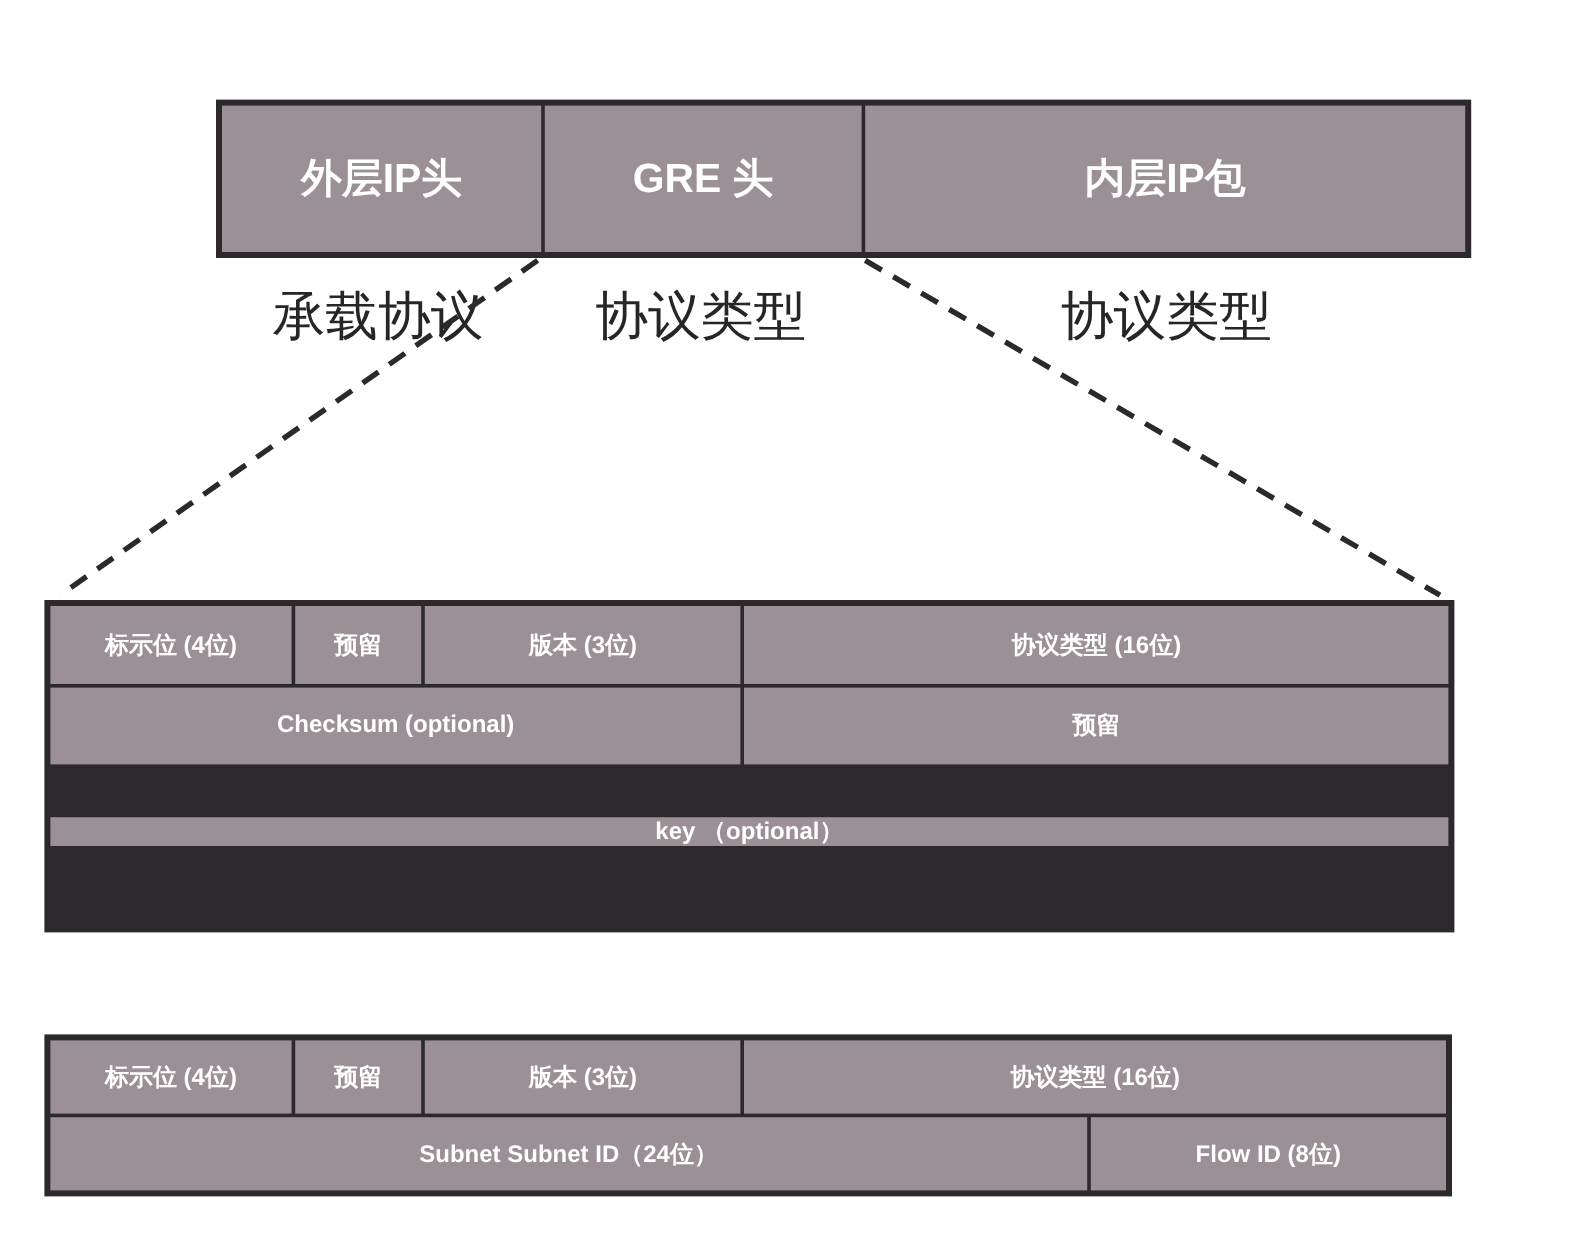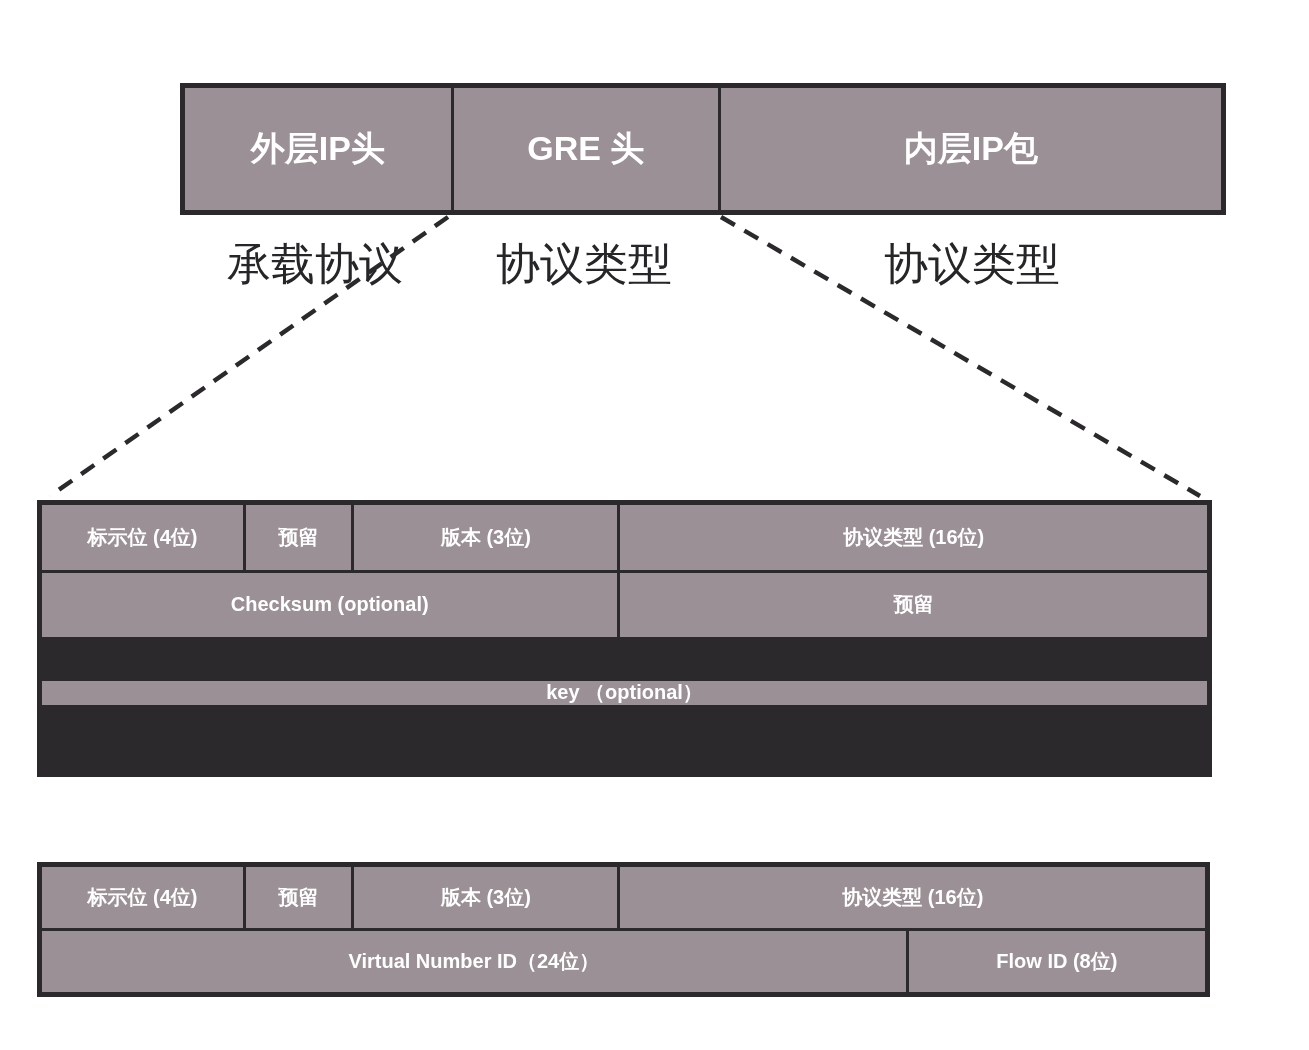--- a/index.html
+++ b/index.html
@@ -128,17 +128,17 @@
     <div class="cell span3">Checksum (optional)</div>
     <div class="cell col4">预留</div>
     <div class="cell spanall">key （optional）</div>
   </div>
 
   <div class="ftable bot-table">
     <div class="cell">标示位 (4位)</div>
     <div class="cell">预留</div>
     <div class="cell">版本 (3位)</div>
     <div class="cell r1c4">协议类型 (16位)</div>
-    <div class="cell r2c1">Virtual Number ID（24位）</div>
+    <div class="cell r2c1">Subnet Subnet ID（24位）</div>
     <div class="cell r2c2">Flow ID (8位)</div>
   </div>
 
 </div>
 
 </body></html>

